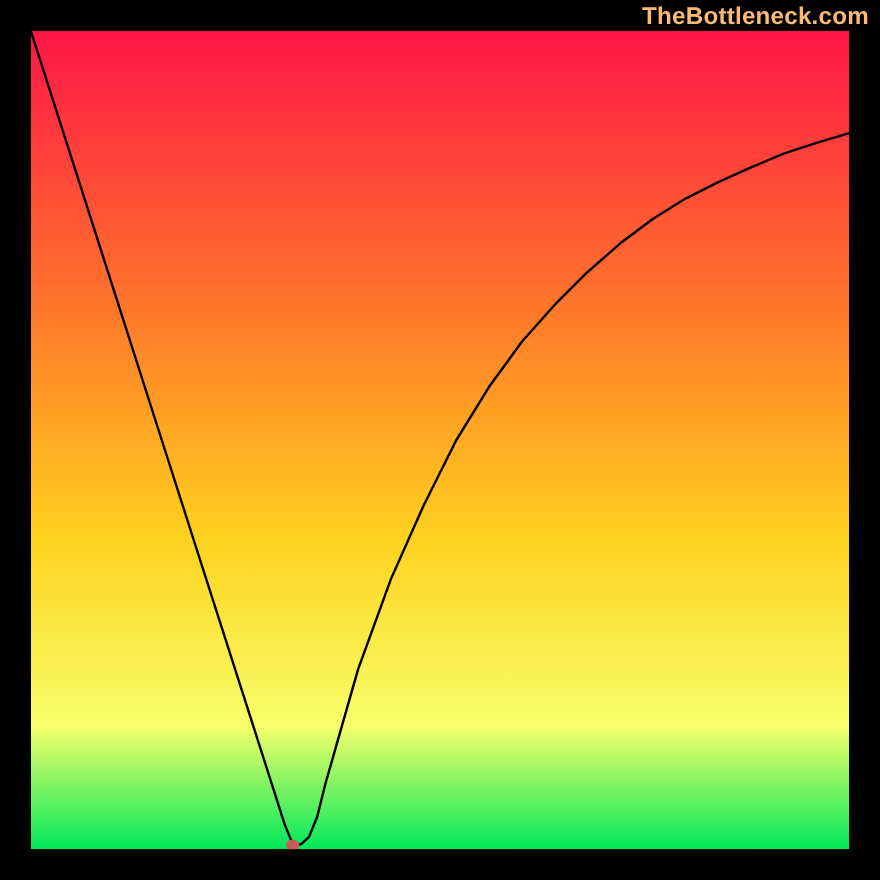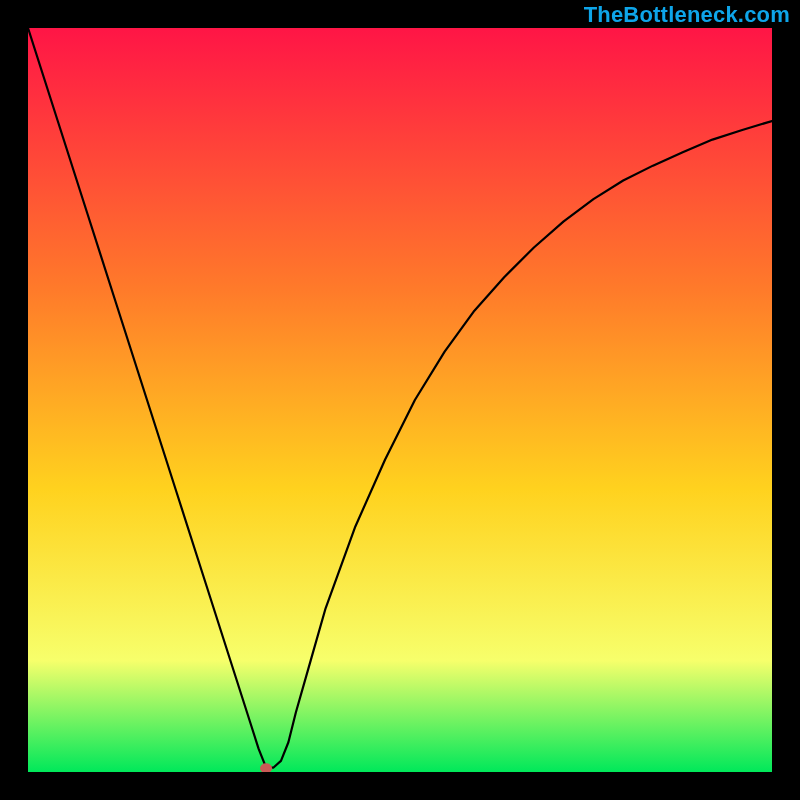--- a/index.html
+++ b/index.html
@@ -14,21 +14,21 @@
   .frame {
     position: relative;
     width: 800px;
     height: 800px;
     background: #000;
   }
   .watermark {
     position: absolute;
     top: 2px;
     right: 10px;
-    color: #0ea5e9;
+    color: #fdba74;
     font-size: 22px;
     font-weight: 600;
     letter-spacing: 0.2px;
     z-index: 20;
   }
   svg.plot {
     position: absolute;
     left: 28px;
     top: 28px;
     width: 744px;

